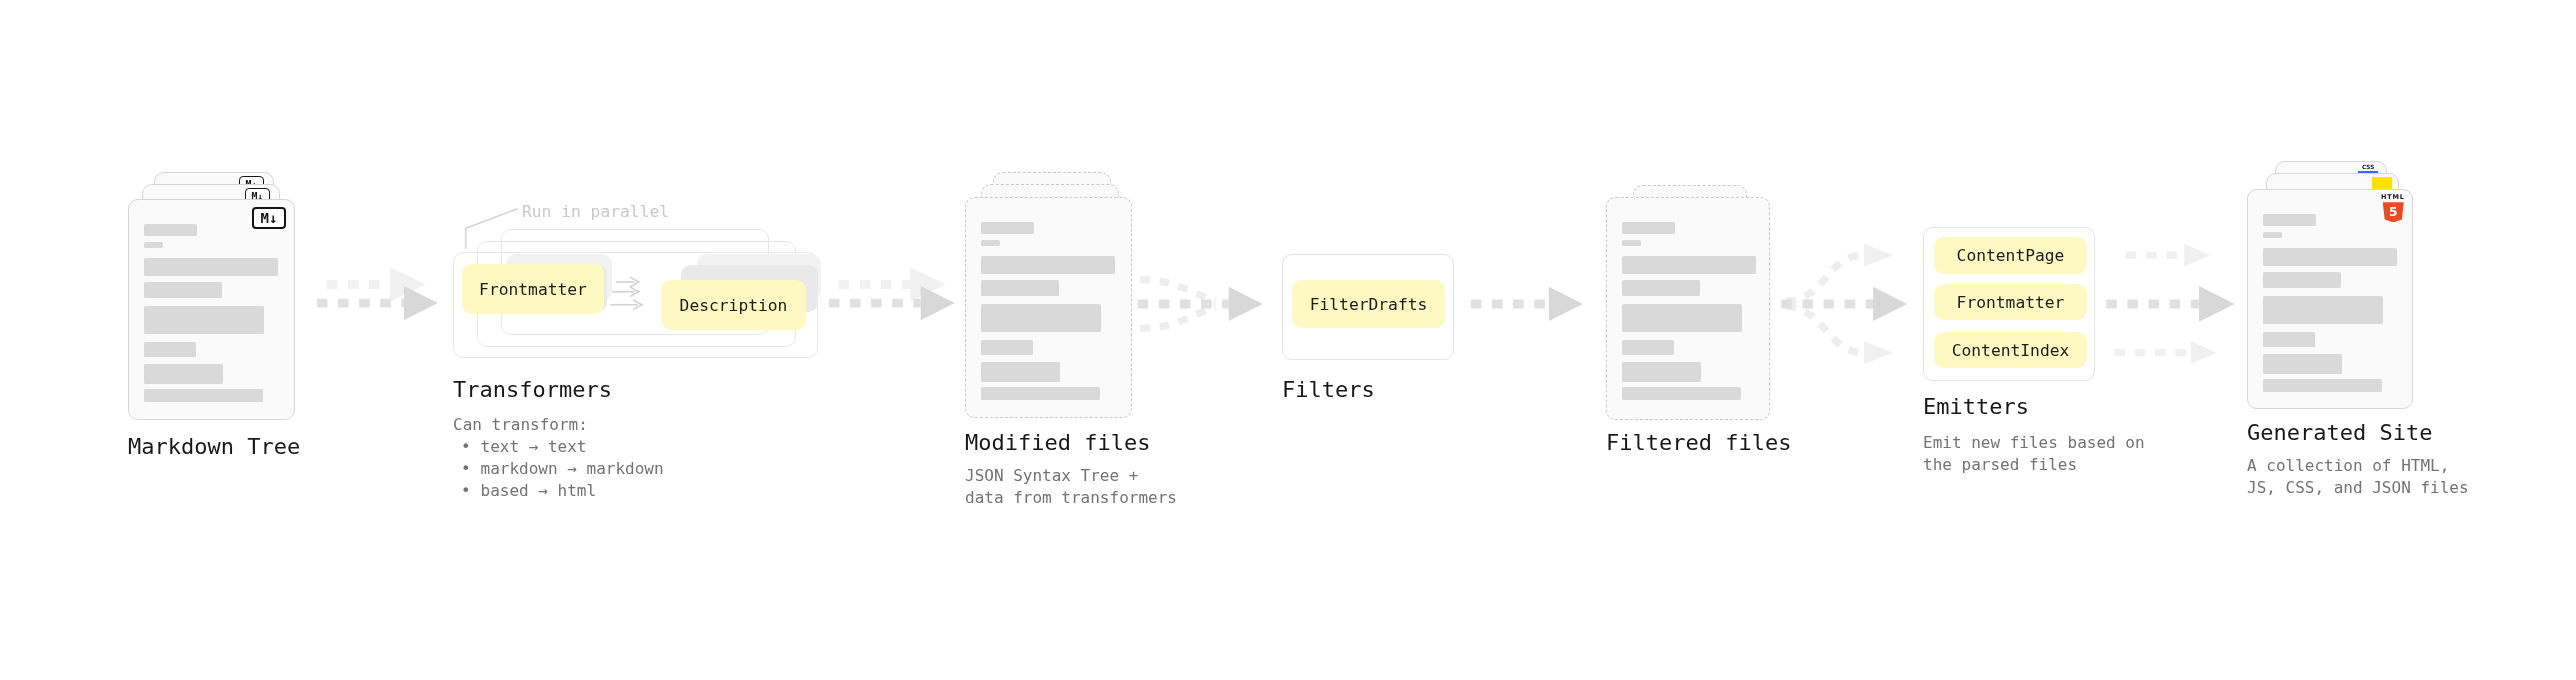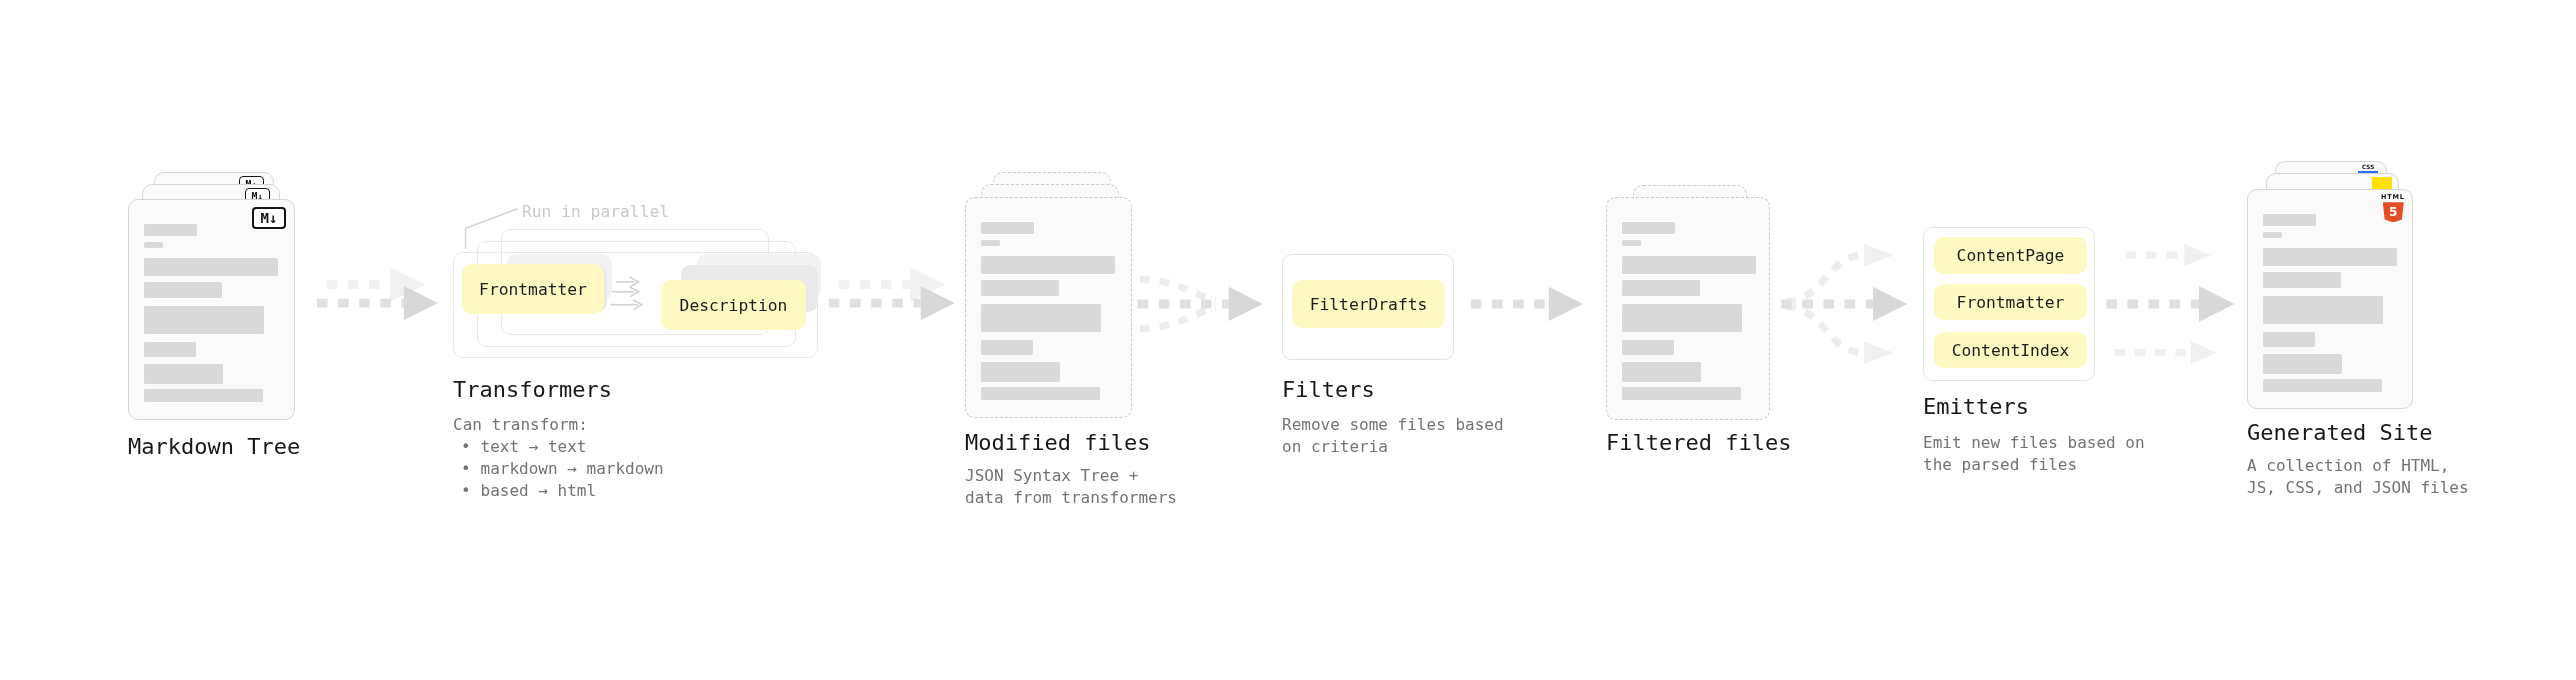--- a/index.html
+++ b/index.html
@@ -183,24 +183,20 @@
   </div>
   <div class="title" style="left:965px;top:430px">Modified files</div>
   <div class="desc" style="left:965px;top:465px">
     <div>JSON Syntax Tree +</div>
     <div>data from transformers</div>
   </div>
 
   <div class="panel" style="left:1282px;top:254px;width:172px;height:106px"></div>
   <div class="pill" style="left:1292px;top:280px;width:153px;height:48px">FilterDrafts</div>
   <div class="title" style="left:1282px;top:377px">Filters</div>
-  <div class="desc" style="left:1282px;top:414px">
-    <div>Remove some files based</div>
-    <div>on criteria</div>
-  </div>
 
   <div class="doc dashed" style="left:1633px;top:185px;width:114px;height:122px"></div>
   <div class="doc dashed" style="left:1606px;top:197px;width:164px;height:223px">
     <i class="bar b1"></i>
     <i class="bar b2"></i>
     <i class="bar b3"></i>
     <i class="bar b4"></i>
     <i class="bar b5"></i>
     <i class="bar b6"></i>
     <i class="bar b7"></i>

